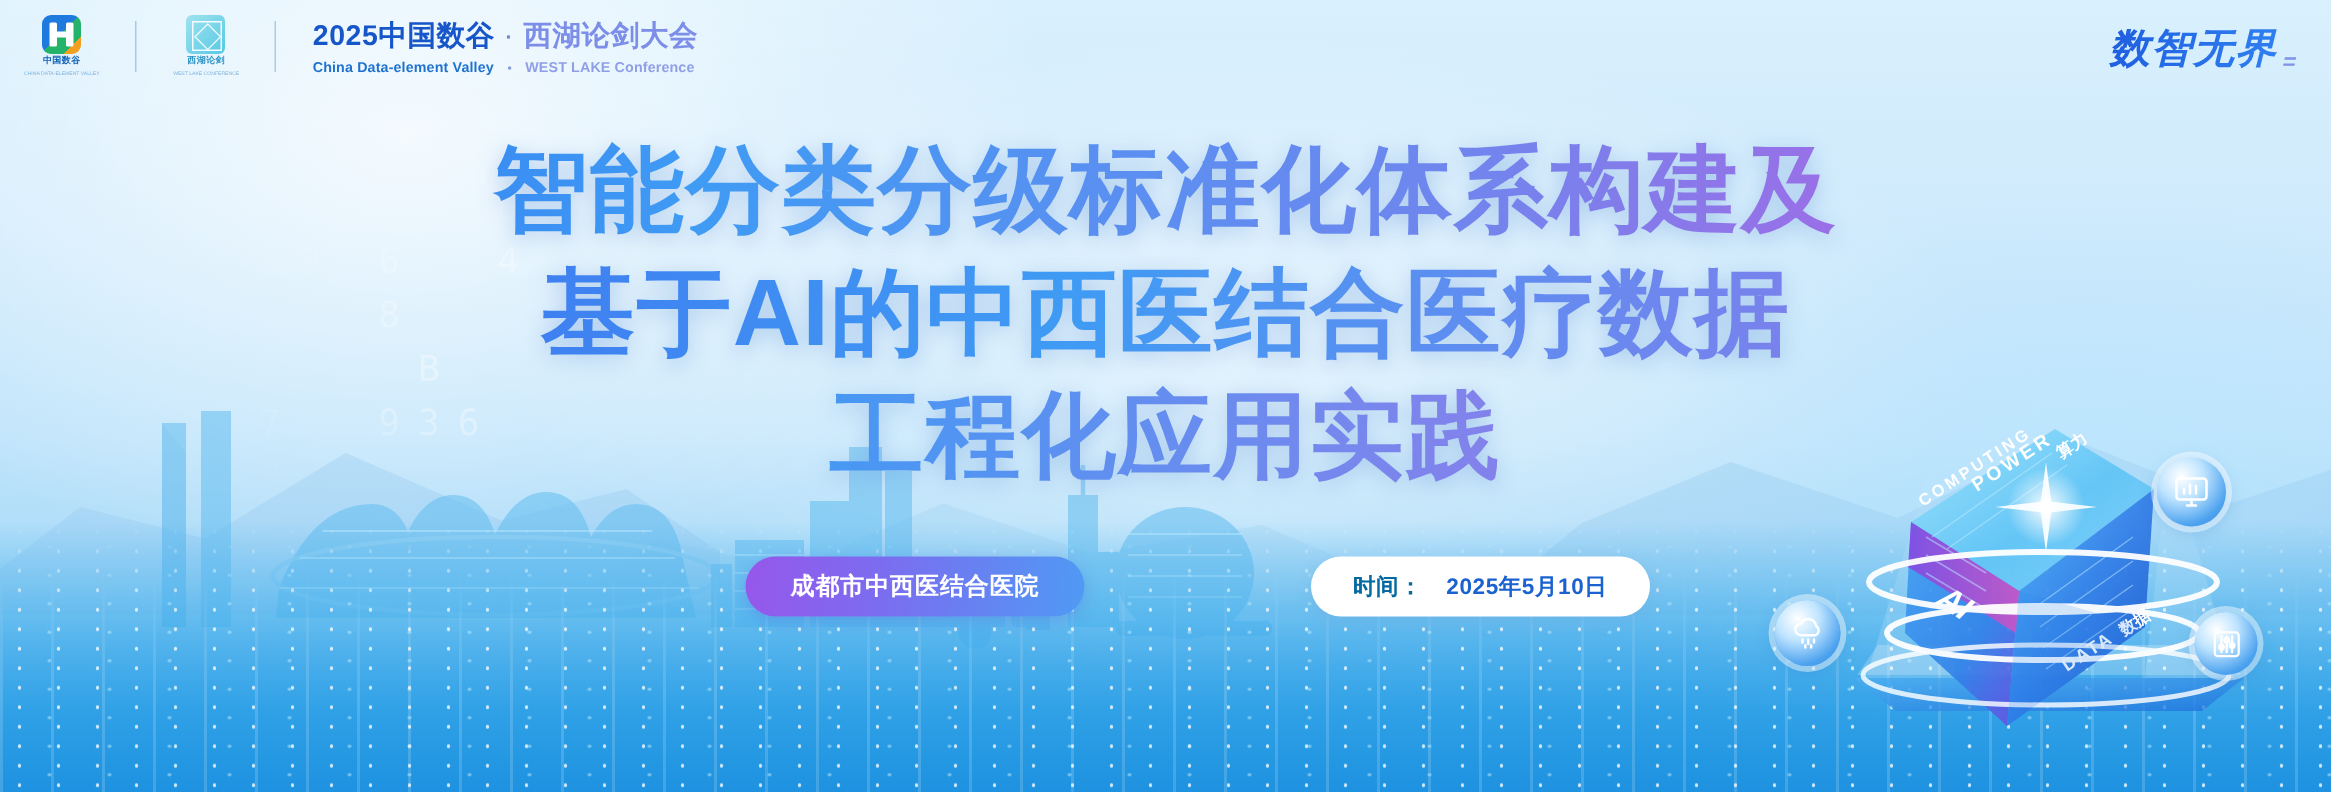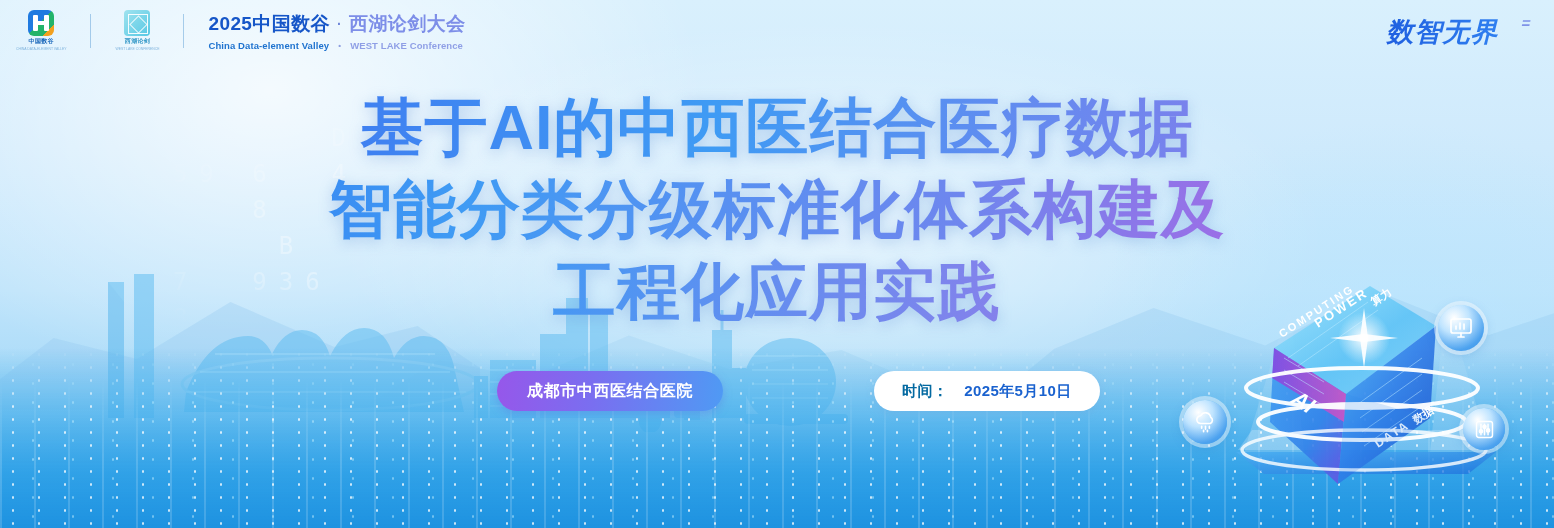--- a/index.html
+++ b/index.html
@@ -119,21 +119,21 @@
   .t-dot { color:#6f86d8; font-size:14px; }
   .t-cn-b { color:#7d8ee8;text-align:right; }
   .title-en { display:flex; align-items:center; gap:9px; font-size:9.5px; font-weight:bold; letter-spacing:.1px; }
   .t-en-a { color:#1f73cf; }
   .t-en-dot { color:#8fa0e0; font-size:8px; }
   .t-en-b { color:#8f9fe6; }
 
   
   .slogan {
     position:absolute; right:24px; top:14px;
-    display:flex; align-items:flex-start; gap:24px;
+    display:flex; align-items:flex-end; gap:4px;
     font-size:27px; font-weight:bold; font-style:italic; letter-spacing:1px;
     white-space:nowrap;
   }
   .slogan-a {
     background:linear-gradient(90deg,#1f5fe0,#2f7ff0);
     -webkit-background-clip:text; background-clip:text; color:transparent;
   }
   .slogan-eq {
     font-style:normal; font-size:15px; color:#7f93e8; letter-spacing:-1px;
     transform:skewX(-12deg);
@@ -286,22 +286,22 @@
       </div>
     </div>
   </div>
 
   <div class="slogan">
     <span class="slogan-a">数智无界</span>
     <span class="slogan-eq">=</span>
   </div>
 
   <div class="main-title">
+    <div class="mt-line mt-2">智能分类分级标准化体系构建及</div>
     <div class="mt-line mt-1">基于AI的中西医结合医疗数据</div>
-    <div class="mt-line mt-2">智能分类分级标准化体系构建及</div>
     <div class="mt-line mt-3">工程化应用实践</div>
   </div>
 
   <div class="badges">
     <div class="badge badge-org">
       <span>成都市中西医结合医院</span>
     </div>
     <div class="badge badge-date">
       <span class="date-label">时间：</span>
       <span class="date-value">2025年5月10日</span>

